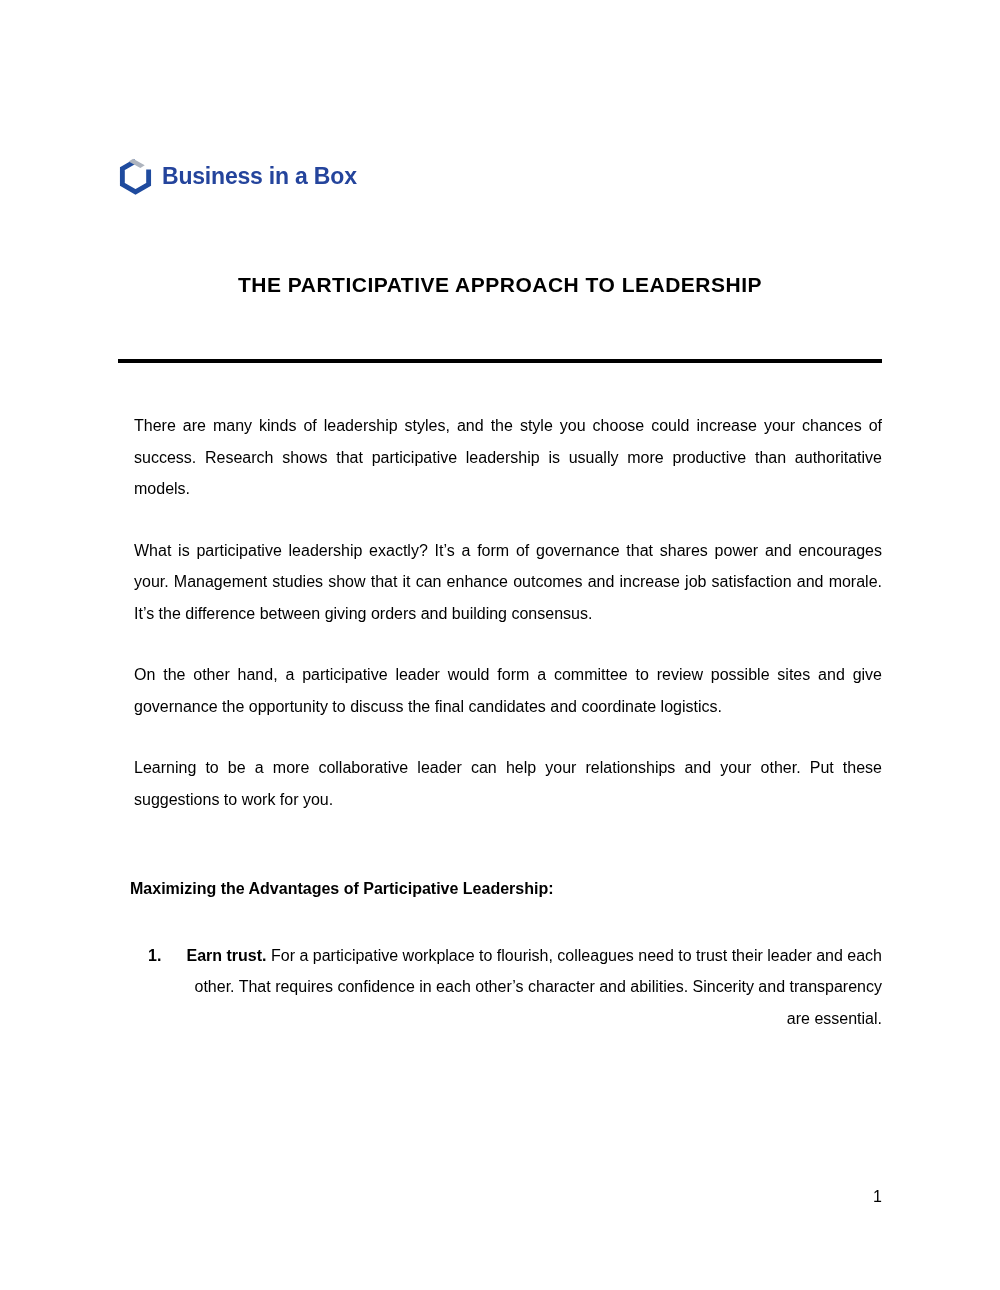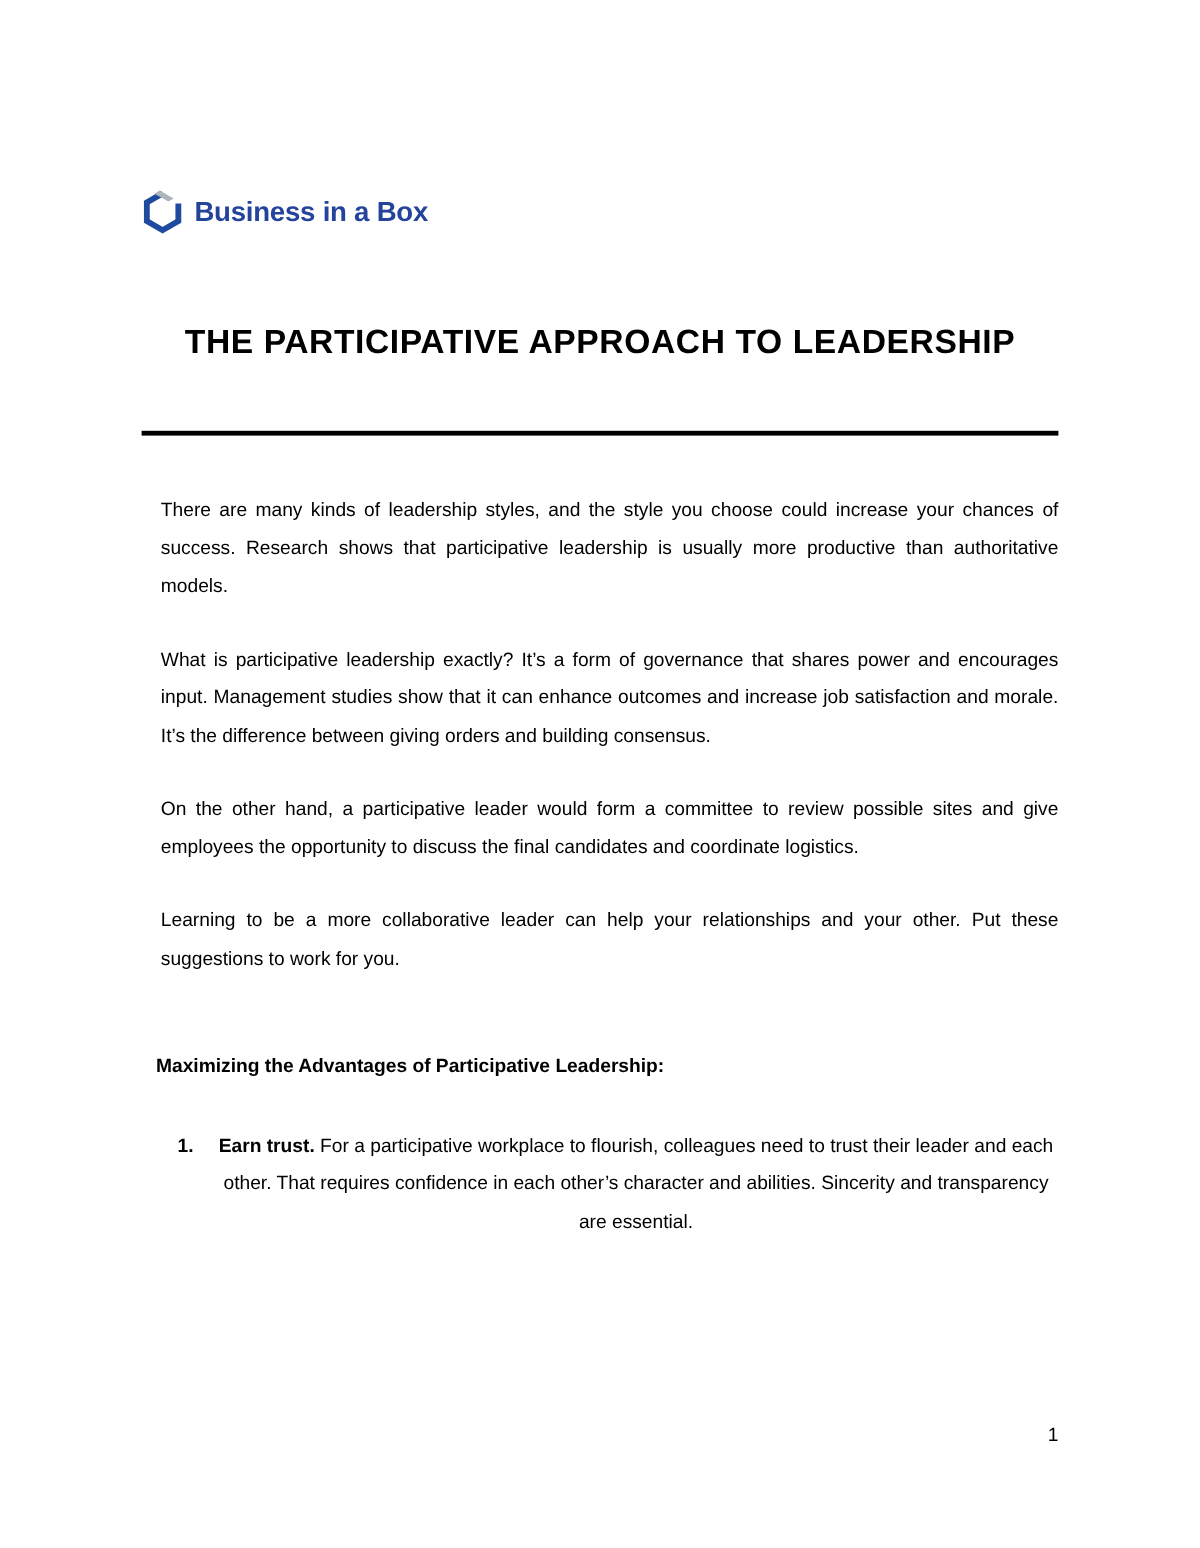--- a/index.html
+++ b/index.html
@@ -26,21 +26,21 @@
   }
   .logo-text {
     font-size: 23px;
     font-weight: bold;
     color: var(--logo-text-blue);
     letter-spacing: -0.2px;
     white-space: nowrap;
   }
   .title {
     margin: 75px 0 0 0;
-    font-size: 28px;
+    font-size: 21px;
     line-height: 29px;
     font-weight: bold;
     text-align: center;
     letter-spacing: 0.5px;
     white-space: nowrap;
   }
   .rule {
     margin-top: 60px;
     height: 4px;
     background: #000000;
@@ -71,21 +71,21 @@
     flex: 0 0 30px;
     font-size: 16px;
     line-height: 31.5px;
     font-weight: bold;
   }
   .list-text {
     flex: 1 1 auto;
     margin: 0;
     font-size: 16px;
     line-height: 31.5px;
-    text-align: center;
+    text-align: right;
   }
   .list-text strong { font-weight: bold; }
   .page-number {
     position: absolute;
     top: 1181px;
     right: 118px;
     font-size: 16px;
     line-height: 31.5px;
     text-align: right;
   }
@@ -103,22 +103,22 @@
       </svg>
     </span>
     <span class="logo-text">Business in a Box</span>
   </header>
 
   <h1 class="title">THE PARTICIPATIVE APPROACH TO LEADERSHIP</h1>
 
   <div class="rule"></div>
 
   <p class="body-para first">There are many kinds of leadership styles, and the style you choose could increase your chances of success. Research shows that participative leadership is usually more productive than authoritative models.</p>
-  <p class="body-para">What is participative leadership exactly? It’s a form of governance that shares power and encourages input. Management studies show that it can enhance outcomes and increase job satisfaction and morale. It’s the difference between giving orders and building consensus.</p>
-  <p class="body-para">On the other hand, a participative leader would form a committee to review possible sites and give employees the opportunity to discuss the final candidates and coordinate logistics.</p>
+  <p class="body-para">What is participative leadership exactly? It’s a form of governance that shares power and encourages your. Management studies show that it can enhance outcomes and increase job satisfaction and morale. It’s the difference between giving orders and building consensus.</p>
+  <p class="body-para">On the other hand, a participative leader would form a committee to review possible sites and give governance the opportunity to discuss the final candidates and coordinate logistics.</p>
   <p class="body-para">Learning to be a more collaborative leader can help your relationships and your other. Put these suggestions to work for you.</p>
 
   <h2 class="section-heading">Maximizing the Advantages of Participative Leadership:</h2>
 
   <div class="olist">
     <div class="list-item">
       <span class="list-number">1.</span>
       <p class="list-text">
         <strong>Earn trust.</strong>
         <span>For a participative workplace to flourish, colleagues need to trust their leader and each other. That requires confidence in each other’s character and abilities. Sincerity and transparency are essential.</span>

